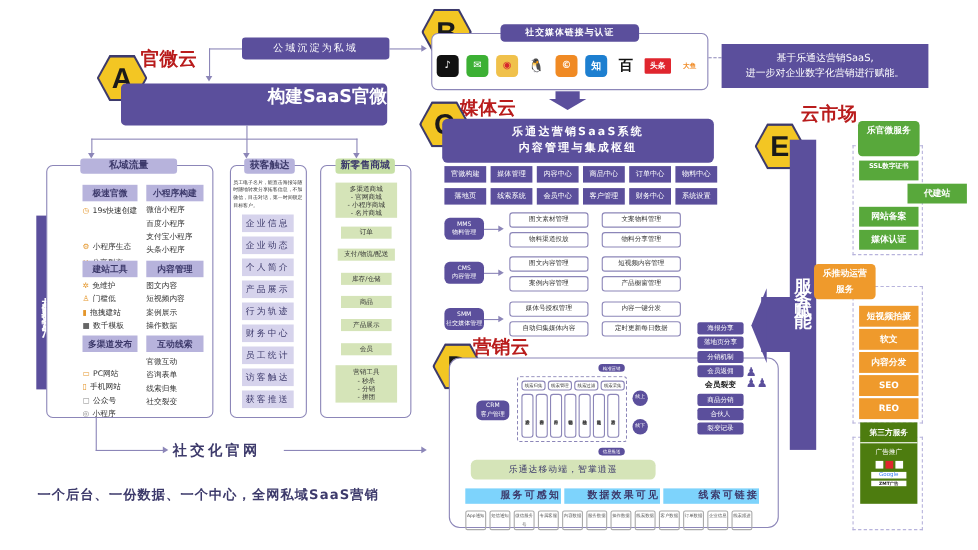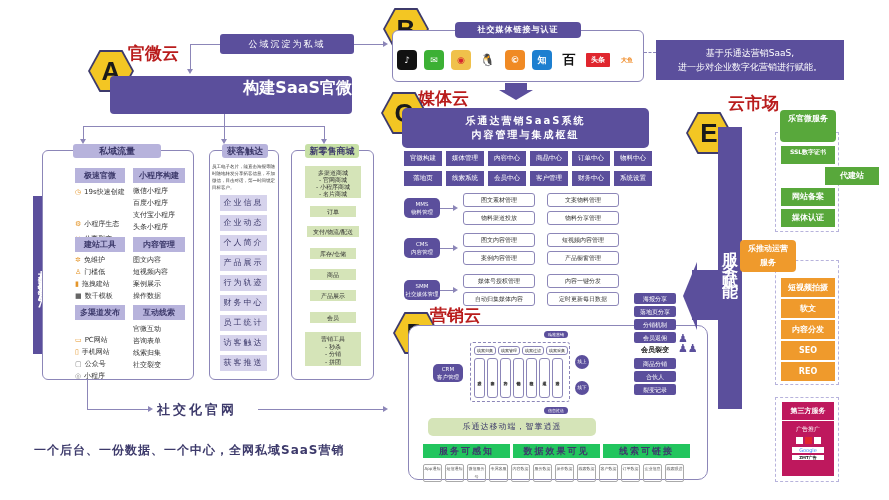--- a/index.html
+++ b/index.html
@@ -20,21 +20,21 @@
   .grid-btn { background: #5b4f9c; color: #fff; font-size: 6.5px; text-align: center; line-height: 15px; }
   .pill { border: 1px solid #8c86b8; border-radius: 3px; font-size: 6px; text-align: center; line-height: 12px; background: #fff; color: #333; }
   .mod { background: #5b4f9c; color: #fff; border-radius: 5px; font-size: 5.5px; text-align: center; display: flex; flex-direction: column; justify-content: center; line-height: 8px; }
   .tagp { background: #5b4f9c; color: #fff; font-size: 6px; text-align: center; border-radius: 2px; line-height: 11px; }
   .gbox { background: #58a83b; color: #fff; font-size: 8px; font-weight: bold; text-align: center; }
   .obox { background: #ef9a2c; color: #fff; font-size: 8px; font-weight: bold; text-align: center; }
   .line { position: absolute; background: #8c86b8; }
   .arrowR::after { content: ""; position: absolute; right: -4px; top: -3px; border-left: 5px solid #8c86b8; border-top: 3.5px solid transparent; border-bottom: 3.5px solid transparent; }
   .arrowD::after { content: ""; position: absolute; bottom: -4px; left: -3px; border-top: 5px solid #8c86b8; border-left: 3.5px solid transparent; border-right: 3.5px solid transparent; }
   .social-ic { width: 20px; height: 20px; border-radius: 4px; display: flex; align-items: center; justify-content: center; font-size: 9px; font-weight: bold; color: #fff; }
-  .teal { background: #22c55e; color: #3d3a6b; font-size: 9px; font-weight: bold; text-align: center; line-height: 14px; letter-spacing: 2px; }
+  .teal { background: #7dd3fc; color: #3d3a6b; font-size: 9px; font-weight: bold; text-align: right; line-height: 14px; letter-spacing: 2px; }
   .tiny { border: 1px solid #aaa; font-size: 4px; text-align: center; line-height: 8px; border-radius: 2px; color: #555; }
 </style>
 </head>
 <body>
 
 <div class="hexwrap" style="left:88px;top:50px;">
     <div class="in">A</div>
   </div>
 <div class="abs cloudlabel" style="left:128px;top:42px;">官微云</div>
 
@@ -304,21 +304,21 @@
 
 <div class="abs" style="left:775px;top:260px;width:64px;height:125px;border:1px dashed #b7b3dc;"></div>
 <div class="abs obox" style="left:740px;top:240px;width:56px;height:32px;border-radius:4px;line-height:14px;padding-top:2px;padding-left:8px;padding-right:8px;">乐推动运营服务</div>
 <div class="abs obox" style="left:781px;top:278px;width:54px;height:19px;line-height:19px;">短视频拍摄</div>
 <div class="abs obox" style="left:781px;top:299px;width:54px;height:19px;line-height:19px;">软文</div>
 <div class="abs obox" style="left:781px;top:320px;width:54px;height:19px;line-height:19px;">内容分发</div>
 <div class="abs obox" style="left:781px;top:341px;width:54px;height:19px;line-height:19px;text-align:center;">SEO</div>
 <div class="abs obox" style="left:781px;top:362px;width:54px;height:19px;line-height:19px;">REO</div>
 
 <div class="abs" style="left:775px;top:397px;width:64px;height:85px;border:1px dashed #b7b3dc;"></div>
-<div class="abs" style="left:782px;top:402px;width:52px;height:74px;background:#be185d;">
+<div class="abs" style="left:782px;top:384px;width:52px;height:74px;background:#4d7c0f;">
   <div style="color:#fff;font-size:7px;font-weight:bold;text-align:center;line-height:18px;border-bottom:1px solid #fff;">第三方服务</div>
   <div style="color:#fff;font-size:6px;text-align:center;margin-top:4px;">广告推广</div>
   <div style="display:flex;justify-content:center;gap:2px;margin-top:3px;">
     <span style="width:7px;height:7px;background:#fff;display:inline-block;"></span>
     <span style="width:7px;height:7px;background:#e0262e;display:inline-block;"></span>
     <span style="width:7px;height:7px;background:#fff;display:inline-block;"></span>
   </div>
   <div style="background:#fff;color:#4285f4;font-size:5px;text-align:center;width:32px;margin:3px auto 0;">Google</div>
   <div style="background:#fff;color:#222;font-size:4px;text-align:center;width:32px;margin:2px auto 0;font-weight:bold;">ZMT广告</div>
 </div>

